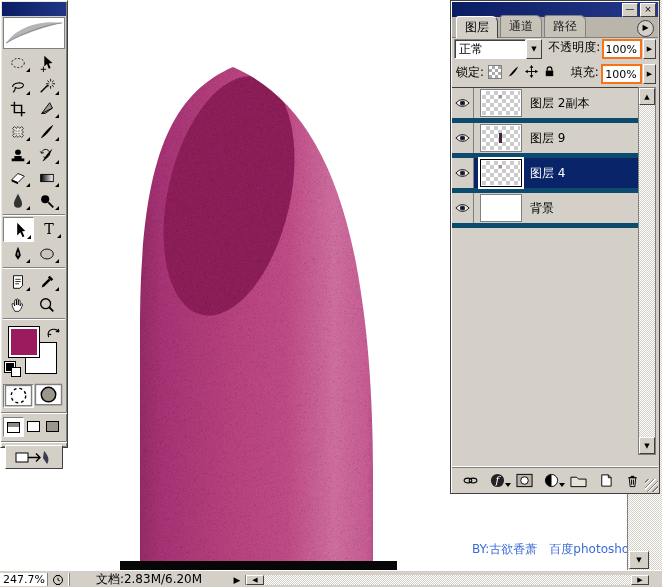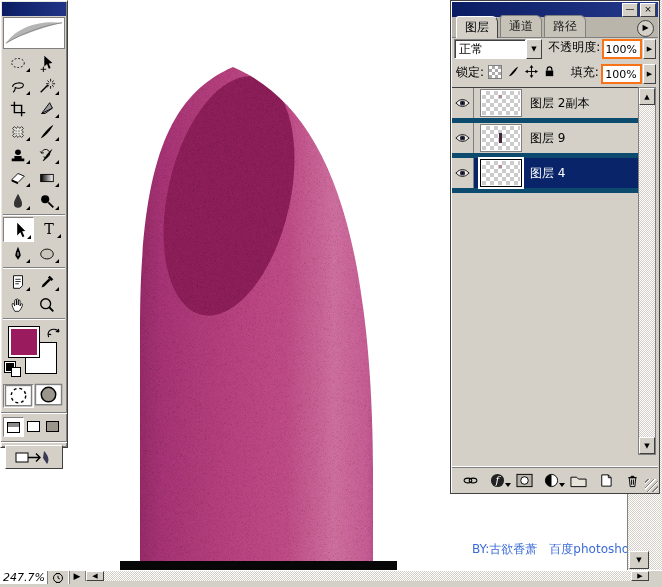--- a/index.html
+++ b/index.html
@@ -87,21 +87,21 @@
   .pb-ic{width:20px;height:18px;display:flex;align-items:center;justify-content:center;position:relative;}
   .pb-ic svg{width:17px;height:15px;}
   .pb-caret::after{content:"";position:absolute;right:-4px;bottom:2px;border-left:3px solid transparent;border-right:3px solid transparent;border-top:4px solid #000;}
   #p-grip{position:absolute;right:1px;bottom:1px;width:13px;height:13px;
     background:repeating-linear-gradient(135deg,#d4d0c8 0 2px,#808080 2px 3px,#fff 3px 4px);}
   #watermark{position:absolute;left:72px;top:281px;width:136px;font-family:"DejaVu Serif","Liberation Serif",serif;
     font-style:italic;font-weight:bold;font-size:15px;color:#3d3d46;letter-spacing:1px;z-index:5;white-space:nowrap;}
   
   #vscroll{position:absolute;left:627px;top:470px;width:21px;height:100px;z-index:5;border-left:1px solid #808080;}
   #vscroll .down{position:absolute;left:1px;bottom:1px;width:18px;height:16px;}
-  #bottom-zone{position:absolute;left:0;top:570px;width:662px;height:17px;z-index:30;background:#d4d0c8;border-top:1px solid #fff;display:flex;align-items:flex-start;font-style:italic;}
+  #bottom-zone{position:absolute;left:0;top:570px;width:662px;height:17px;z-index:30;background:#d4d0c8;border-top:1px solid #fff;display:flex;align-items:center;}
   #zoom-box{width:44px;background:#fff;border-right:1px solid #808080;display:flex;align-items:center;padding-left:3px;font-size:11px;}
   #watch-btn{width:20px;display:flex;align-items:center;justify-content:center;border-right:1px solid #fff;box-shadow:1px 0 0 #808080;}
   #doc-info{width:160px;display:flex;align-items:center;justify-content:center;font-size:12px;}
   #status-menu{width:16px;display:flex;align-items:center;justify-content:center;font-size:9px;}
   #hscroll{flex:1;display:flex;align-items:stretch;border-left:1px solid #808080;}
   .hsb-btn{width:16px;display:flex;align-items:center;justify-content:center;font-size:7px;}
   #hscroll .track{flex:1;}
   #corner-grip{width:13px;background:repeating-linear-gradient(135deg,#d4d0c8 0 2px,#808080 2px 3px,#fff 3px 4px);}
   
   #credit{position:absolute;left:472px;top:541px;font-size:12px;color:#3a6bd8;z-index:4;white-space:nowrap;}
@@ -416,20 +416,33 @@
               <path d="M1 6 Q9 -2.5 17 6 Q9 14.5 1 6 Z" fill="#f2efe8" stroke="#000" stroke-width="1"></path>
               <circle cx="9" cy="6" r="3.1" fill="#30304a"></circle>
               <circle cx="9" cy="6" r="1.2" fill="#000"></circle>
             </svg>
           </div>
           <div class="thumb-wrap">
             <div class="thumb transparent t-dot"></div>
           </div>
           <span class="layer-name">图层 4</span>
         </div>
+        <div class="layer-row">
+          <div class="eye-cell">
+            <svg viewBox="0 0 18 12">
+              <path d="M1 6 Q9 -2.5 17 6 Q9 14.5 1 6 Z" fill="#f2efe8" stroke="#000" stroke-width="1"></path>
+              <circle cx="9" cy="6" r="3.1" fill="#30304a"></circle>
+              <circle cx="9" cy="6" r="1.2" fill="#000"></circle>
+            </svg>
+          </div>
+          <div class="thumb-wrap">
+            <div class="thumb "></div>
+          </div>
+          <span class="layer-name">背景</span>
+        </div>
       </div>
     <div id="panel-scroll" class="dither">
       <div class="sb-btn bev-out up">▲</div>
       <div class="sb-btn bev-out down">▼</div>
     </div>
     <div id="p-bottombar">
       <div class="pb-ic">
           <svg viewBox="0 0 20 16">
             <ellipse cx="7" cy="8" rx="4.5" ry="2.8" fill="none" stroke="#000" stroke-width="1.3"></ellipse>
             <ellipse cx="13" cy="8" rx="4.5" ry="2.8" fill="none" stroke="#000" stroke-width="1.3"></ellipse>
@@ -475,20 +488,21 @@
   </div>
 
   <div id="bottom-zone">
     <div id="zoom-box">247.7%</div>
     <div id="watch-btn">
       <svg width="12" height="13" viewBox="0 0 12 13">
           <circle cx="6" cy="7" r="4.5" fill="none" stroke="#000"></circle>
           <path d="M4 2.5 h4 M4 11.5 h4 M6 7 V4.8 M6 7 l1.8 1" stroke="#000"></path>
         </svg>
     </div>
+    <div id="doc-info">文档:2.83M/6.20M</div>
     <div id="status-menu">▶</div>
     <div id="hscroll">
       <div class="hsb-btn bev-out">◀</div>
       <div class="track dither"></div>
       <div class="hsb-btn bev-out">▶</div>
     </div>
     <div id="corner-grip"></div>
   </div>
 
 </div>

